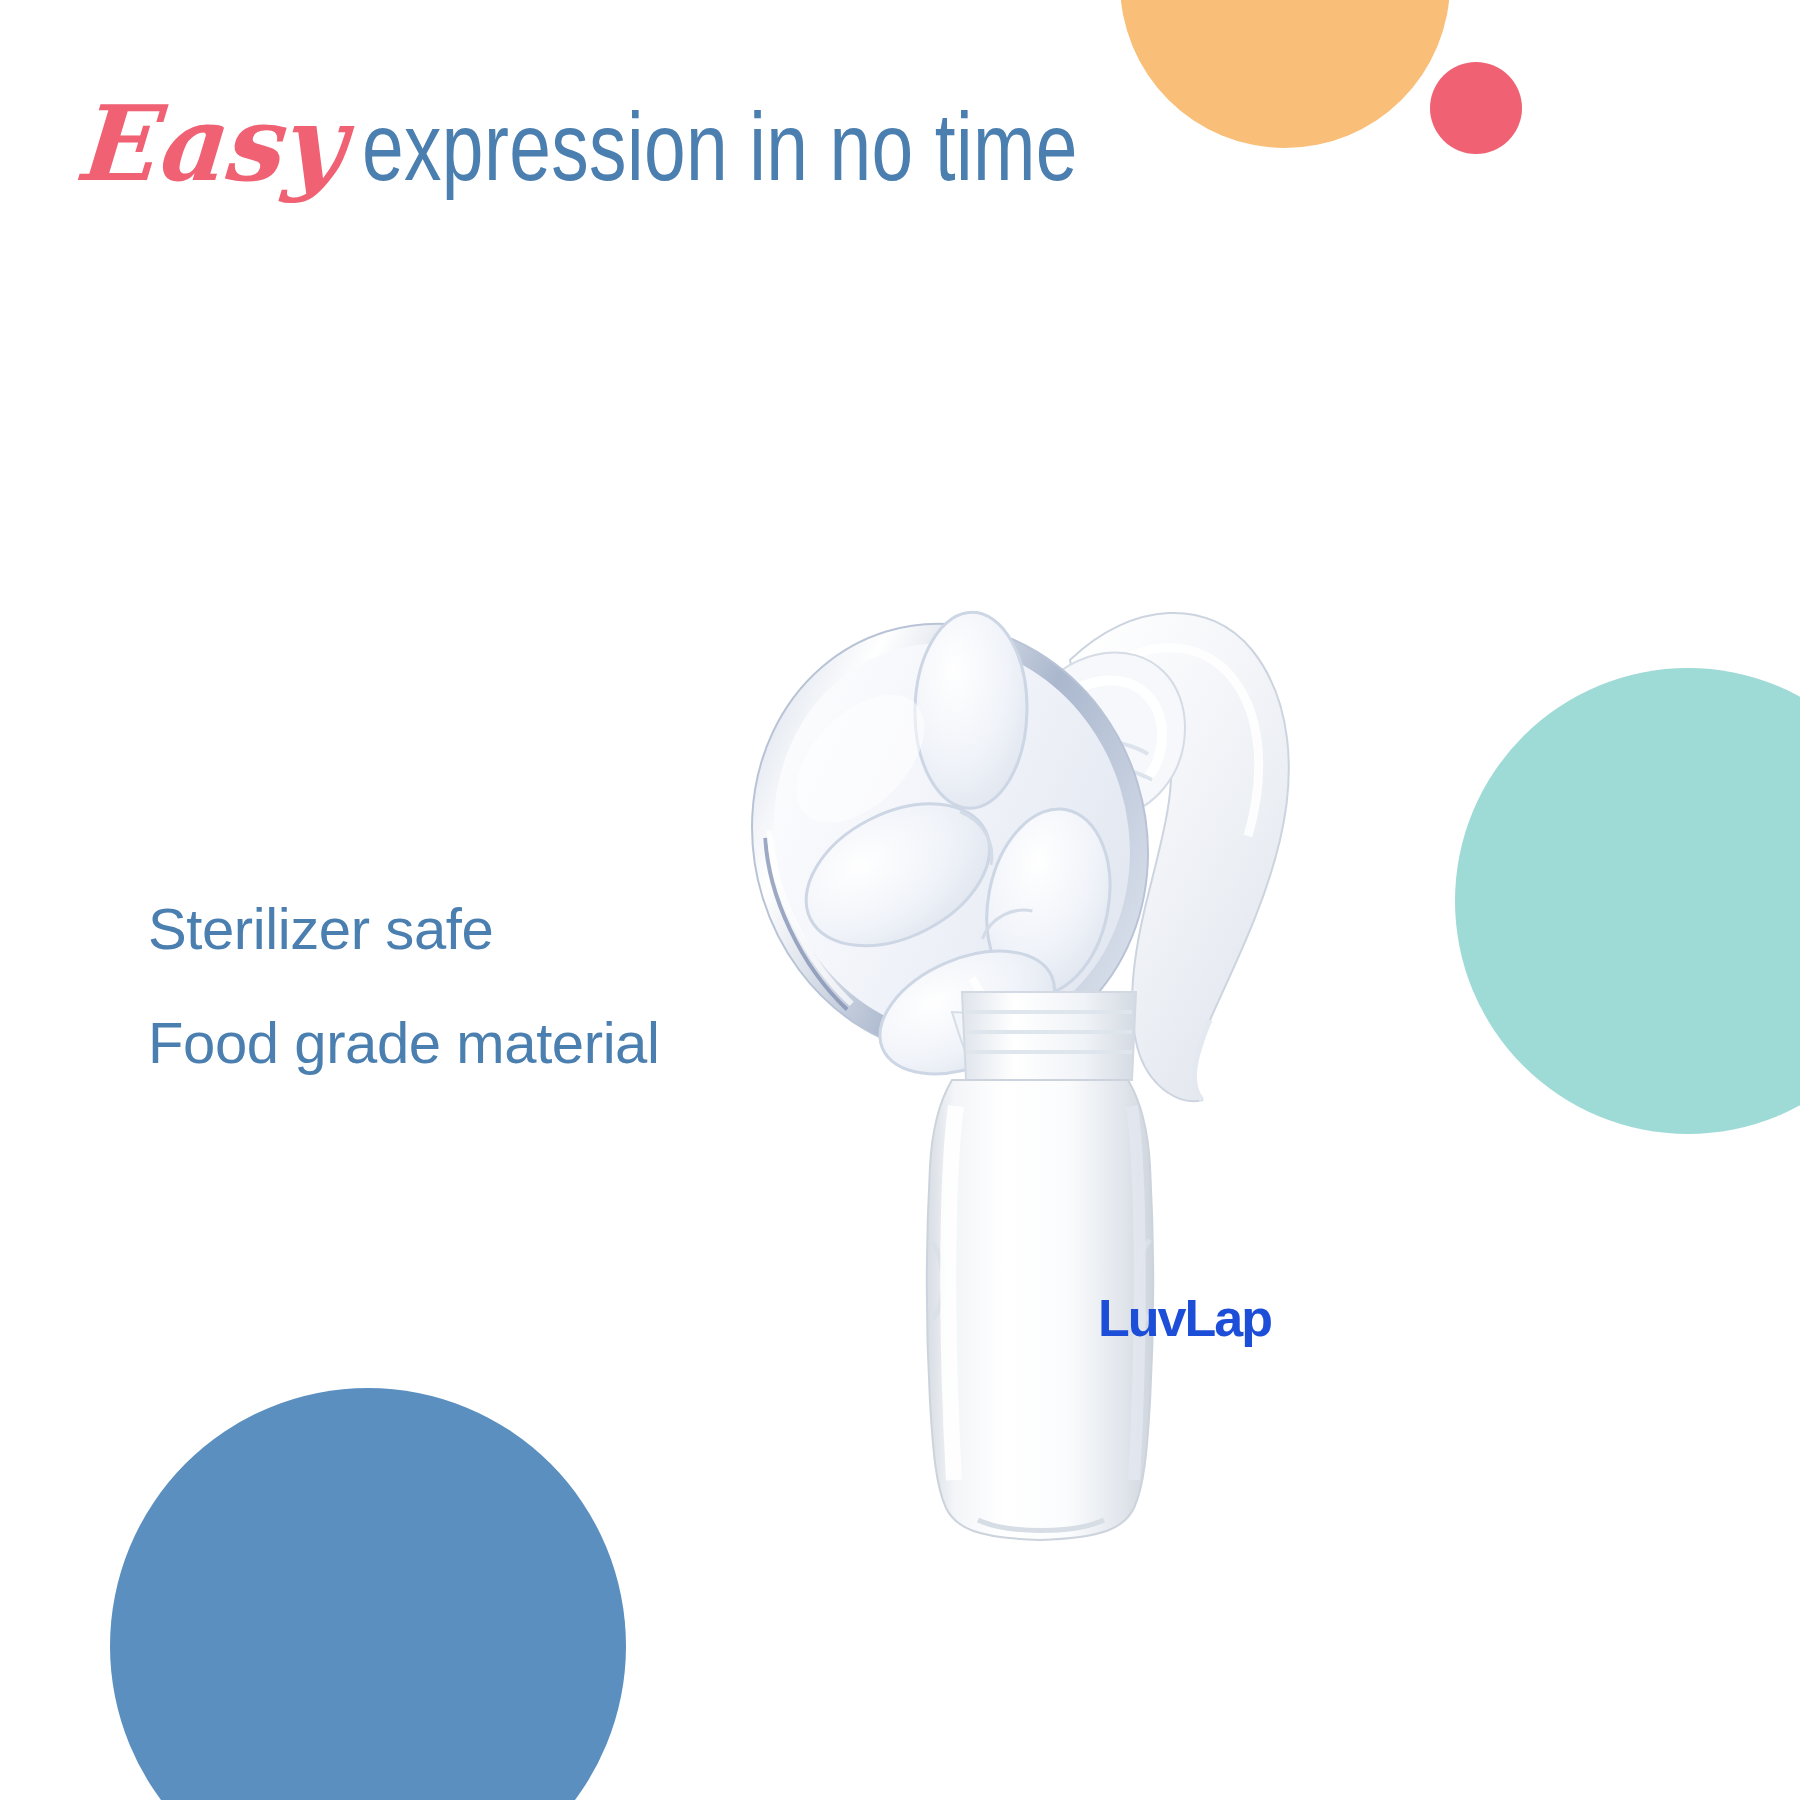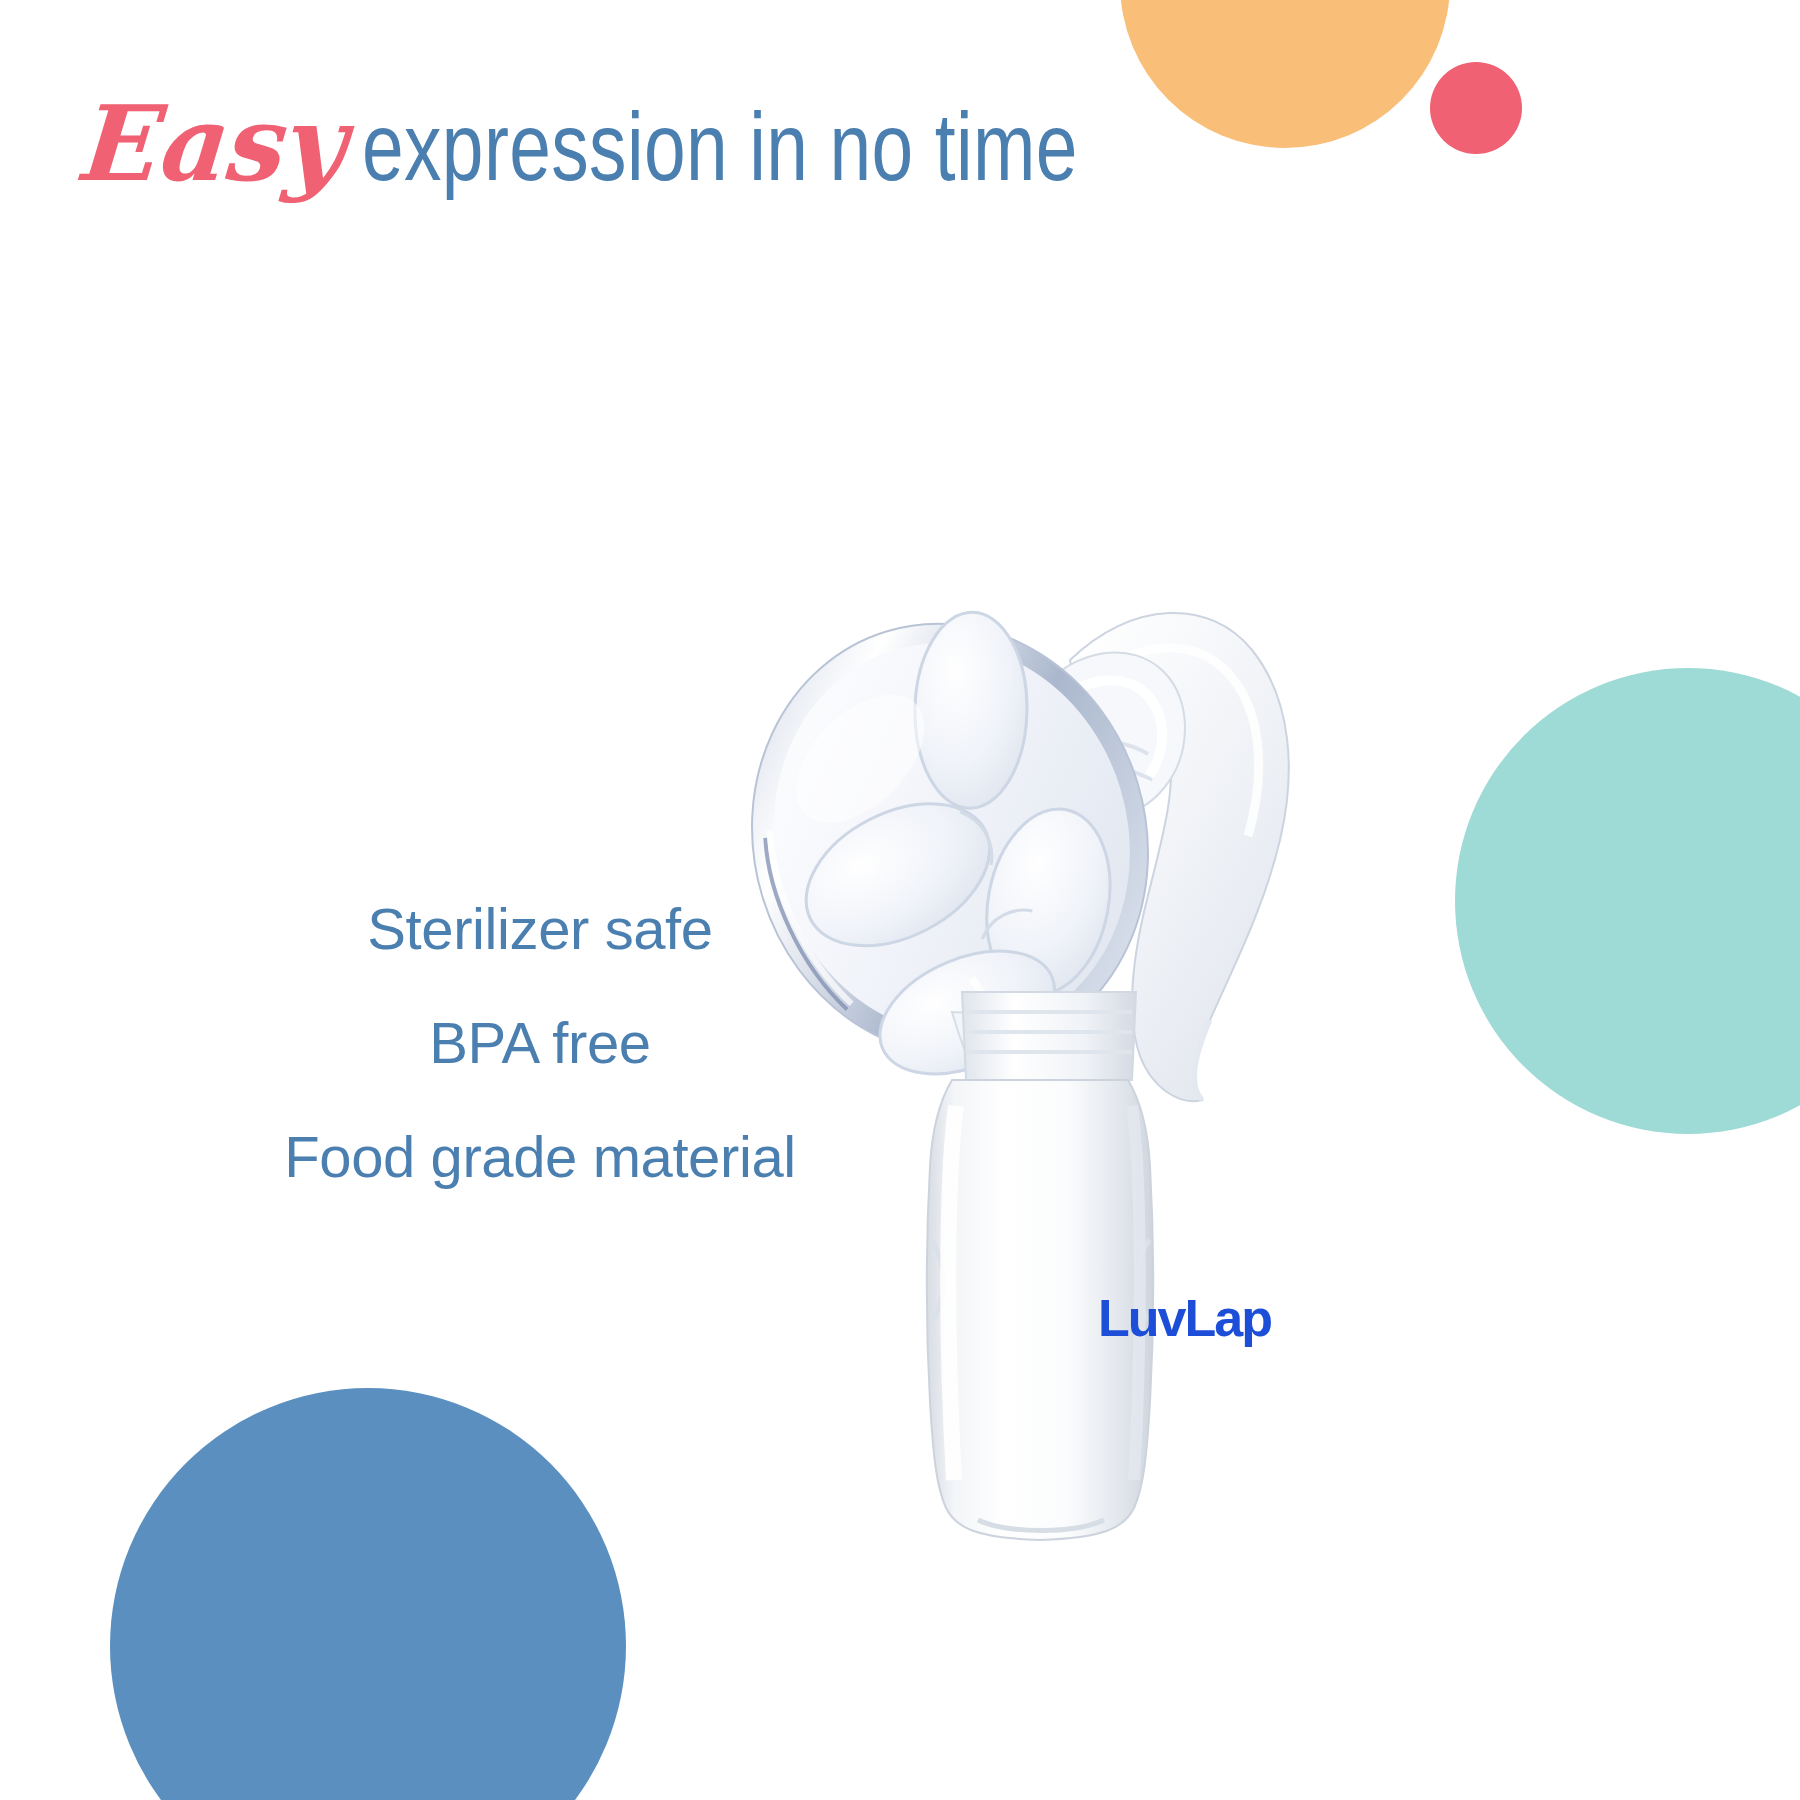--- a/index.html
+++ b/index.html
@@ -58,21 +58,21 @@
   #feature-text{
     position:absolute;left:242px;top:20px;width:860px;
     font-family:"Liberation Sans", sans-serif;
     font-weight:400;color:#4A7FB0;
     font-size:62px;line-height:1.12;
     transform:scaleX(.80);transform-origin:left top;
     white-space:pre-line;
   }
 
   
-  #benefits{position:absolute;left:160px;top:900px;width:760px;text-align:center;}
+  #benefits{position:absolute;left:148px;top:900px;width:760px;}
   .benefit-item{
     font-family:"Liberation Sans", sans-serif;
     font-weight:400;color:#4A7FB0;
     font-size:58px;line-height:1;
     margin-bottom:56px;
     white-space:nowrap;
     letter-spacing:-0.4px;
   }
 
   
@@ -99,21 +99,20 @@
   <div class="blob" id="blob-teal"></div>
   <div class="blob" id="blob-blue"></div>
 
   <div id="headline">
     <span id="headline-easy">Easy</span><span id="headline-rest">expression in no time</span>
   </div>
 
 
   <div id="benefits">
     <div class="benefit-item">Sterilizer safe</div>
-    <div class="benefit-item">BPA free</div>
     <div class="benefit-item">Food grade material</div>
   </div>
 
   <div id="product">
     <svg viewBox="0 0 640 1060" xmlns="http://www.w3.org/2000/svg">
       <defs>
         <linearGradient id="gFunnel" x1="0" y1="0" x2="1" y2="1">
           <stop offset="0%" stop-color="#ffffff"></stop>
           <stop offset="38%" stop-color="#f4f6fb"></stop>
           <stop offset="70%" stop-color="#e8ecf4"></stop>

